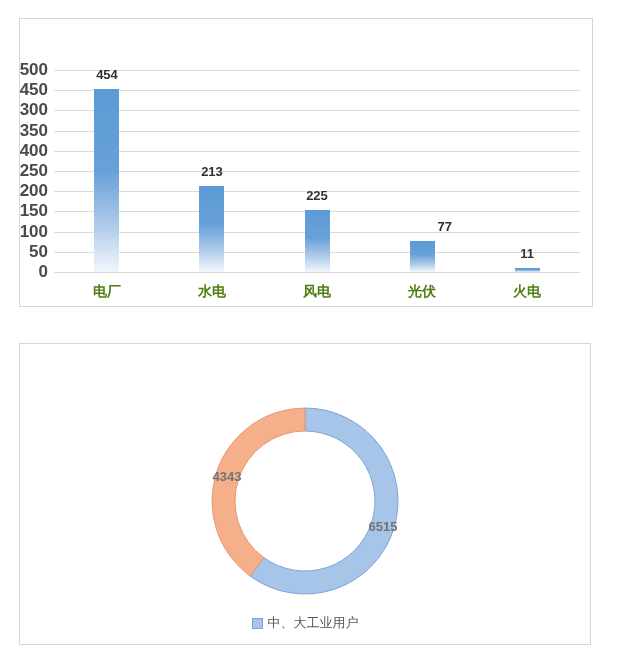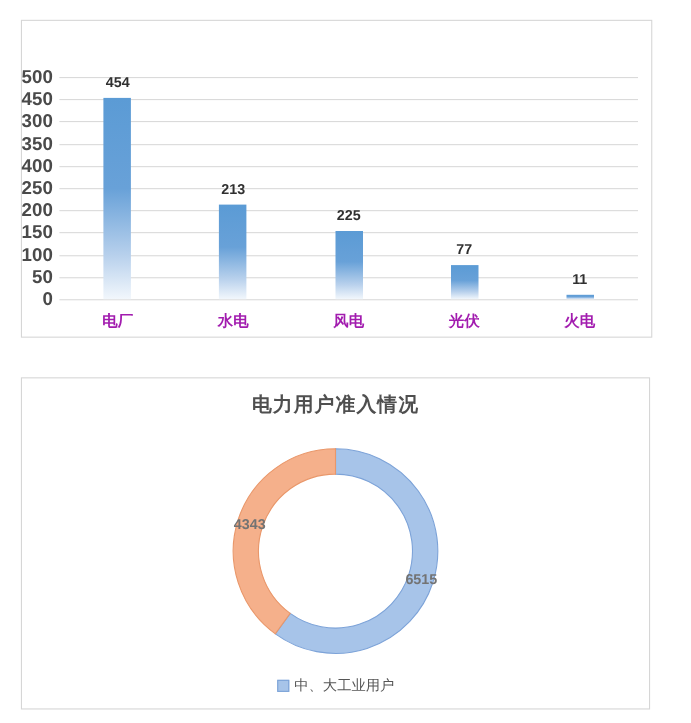--- a/index.html
+++ b/index.html
@@ -12,21 +12,21 @@
     font-size:18px;font-weight:700;color:#4f4f4f;letter-spacing:1px;}
   
   .gridline{position:absolute;height:1px;background:#dadada;}
   .ylabel{position:absolute;width:30px;text-align:right;font-size:17px;font-weight:700;
     color:#4a4a4a;line-height:15px;}
   .bar{position:absolute;width:25px;
     background:linear-gradient(180deg,#5b9bd5 0%,#68a1d8 45%,#b7d0ec 78%,#f2f7fc 100%);}
   .bar-value{position:absolute;width:60px;text-align:center;font-size:13px;font-weight:700;
     color:#303030;line-height:14px;}
   .cat-label{position:absolute;width:70px;text-align:center;font-size:14px;font-weight:700;
-    color:#a21caf;line-height:16px;}
+    color:#4d7c0f;line-height:16px;}
   
   .donut-wrap{position:absolute;left:175px;top:47px;width:220px;height:220px;}
   .slice-label{position:absolute;font-size:13px;font-weight:700;color:#737373;
     transform:translate(-50%,-50%);white-space:nowrap;}
   .legend{position:absolute;left:0;right:0;top:270px;display:flex;justify-content:center;
     align-items:flex-start;gap:10px;}
   .legend-item{display:flex;align-items:center;gap:5px;}
   .legend-swatch{width:11px;height:11px;display:inline-block;box-sizing:border-box;}
   .legend-label{font-size:13px;color:#555555;}
 </style>
@@ -62,30 +62,29 @@
         <div class="bar" style="left: 74px; top: 70px; height: 183px;"></div>
         <div class="bar-value" style="left: 57px; top: 49px;">454</div>
         <div class="cat-label" style="left: 52px; top: 264px;">电厂</div>
         <div class="bar" style="left: 179px; top: 167px; height: 86px;"></div>
         <div class="bar-value" style="left: 162px; top: 146px;">213</div>
         <div class="cat-label" style="left: 157px; top: 264px;">水电</div>
         <div class="bar" style="left: 285px; top: 191px; height: 62px;"></div>
         <div class="bar-value" style="left: 267px; top: 170px;">225</div>
         <div class="cat-label" style="left: 262px; top: 264px;">风电</div>
         <div class="bar" style="left: 390px; top: 222px; height: 31px;"></div>
-        <div class="bar-value" style="left: 372px; top: 201px;">77</div>
+        <div class="bar-value" style="left: 372px; top: 201px; text-align: right;">77</div>
         <div class="cat-label" style="left: 367px; top: 264px;">光伏</div>
         <div class="bar" style="left: 495px; top: 249px; height: 4px;"></div>
         <div class="bar-value" style="left: 477px; top: 228px;">11</div>
         <div class="cat-label" style="left: 472px; top: 264px;">火电</div>
       </div>
   </div>
 
   <div class="panel panel-donut">
-    <div class="chart-title">电力用户准入情况</div>
 
     <div class="donut-wrap">
       <svg width="220" height="220" viewBox="0 0 220 220">
           <path d="M110.0 17.0 A93 93 0 1 1 55.3 185.2 L68.8 166.6 A70 70 0 1 0 110.0 40.0 Z" fill="#a7c4e9" stroke="#7da3d8" stroke-width="1"></path>
           <path d="M55.3 185.2 A93 93 0 0 1 110.0 17.0 L110.0 40.0 A70 70 0 0 0 68.8 166.6 Z" fill="#f5b08b" stroke="#e9976a" stroke-width="1"></path>
         </svg>
     <div class="slice-label" style="left: 188px; top: 135px;">6515</div><div class="slice-label" style="left: 32px; top: 85px;">4343</div></div>
 
     <div class="legend">
       <div class="legend-item">

